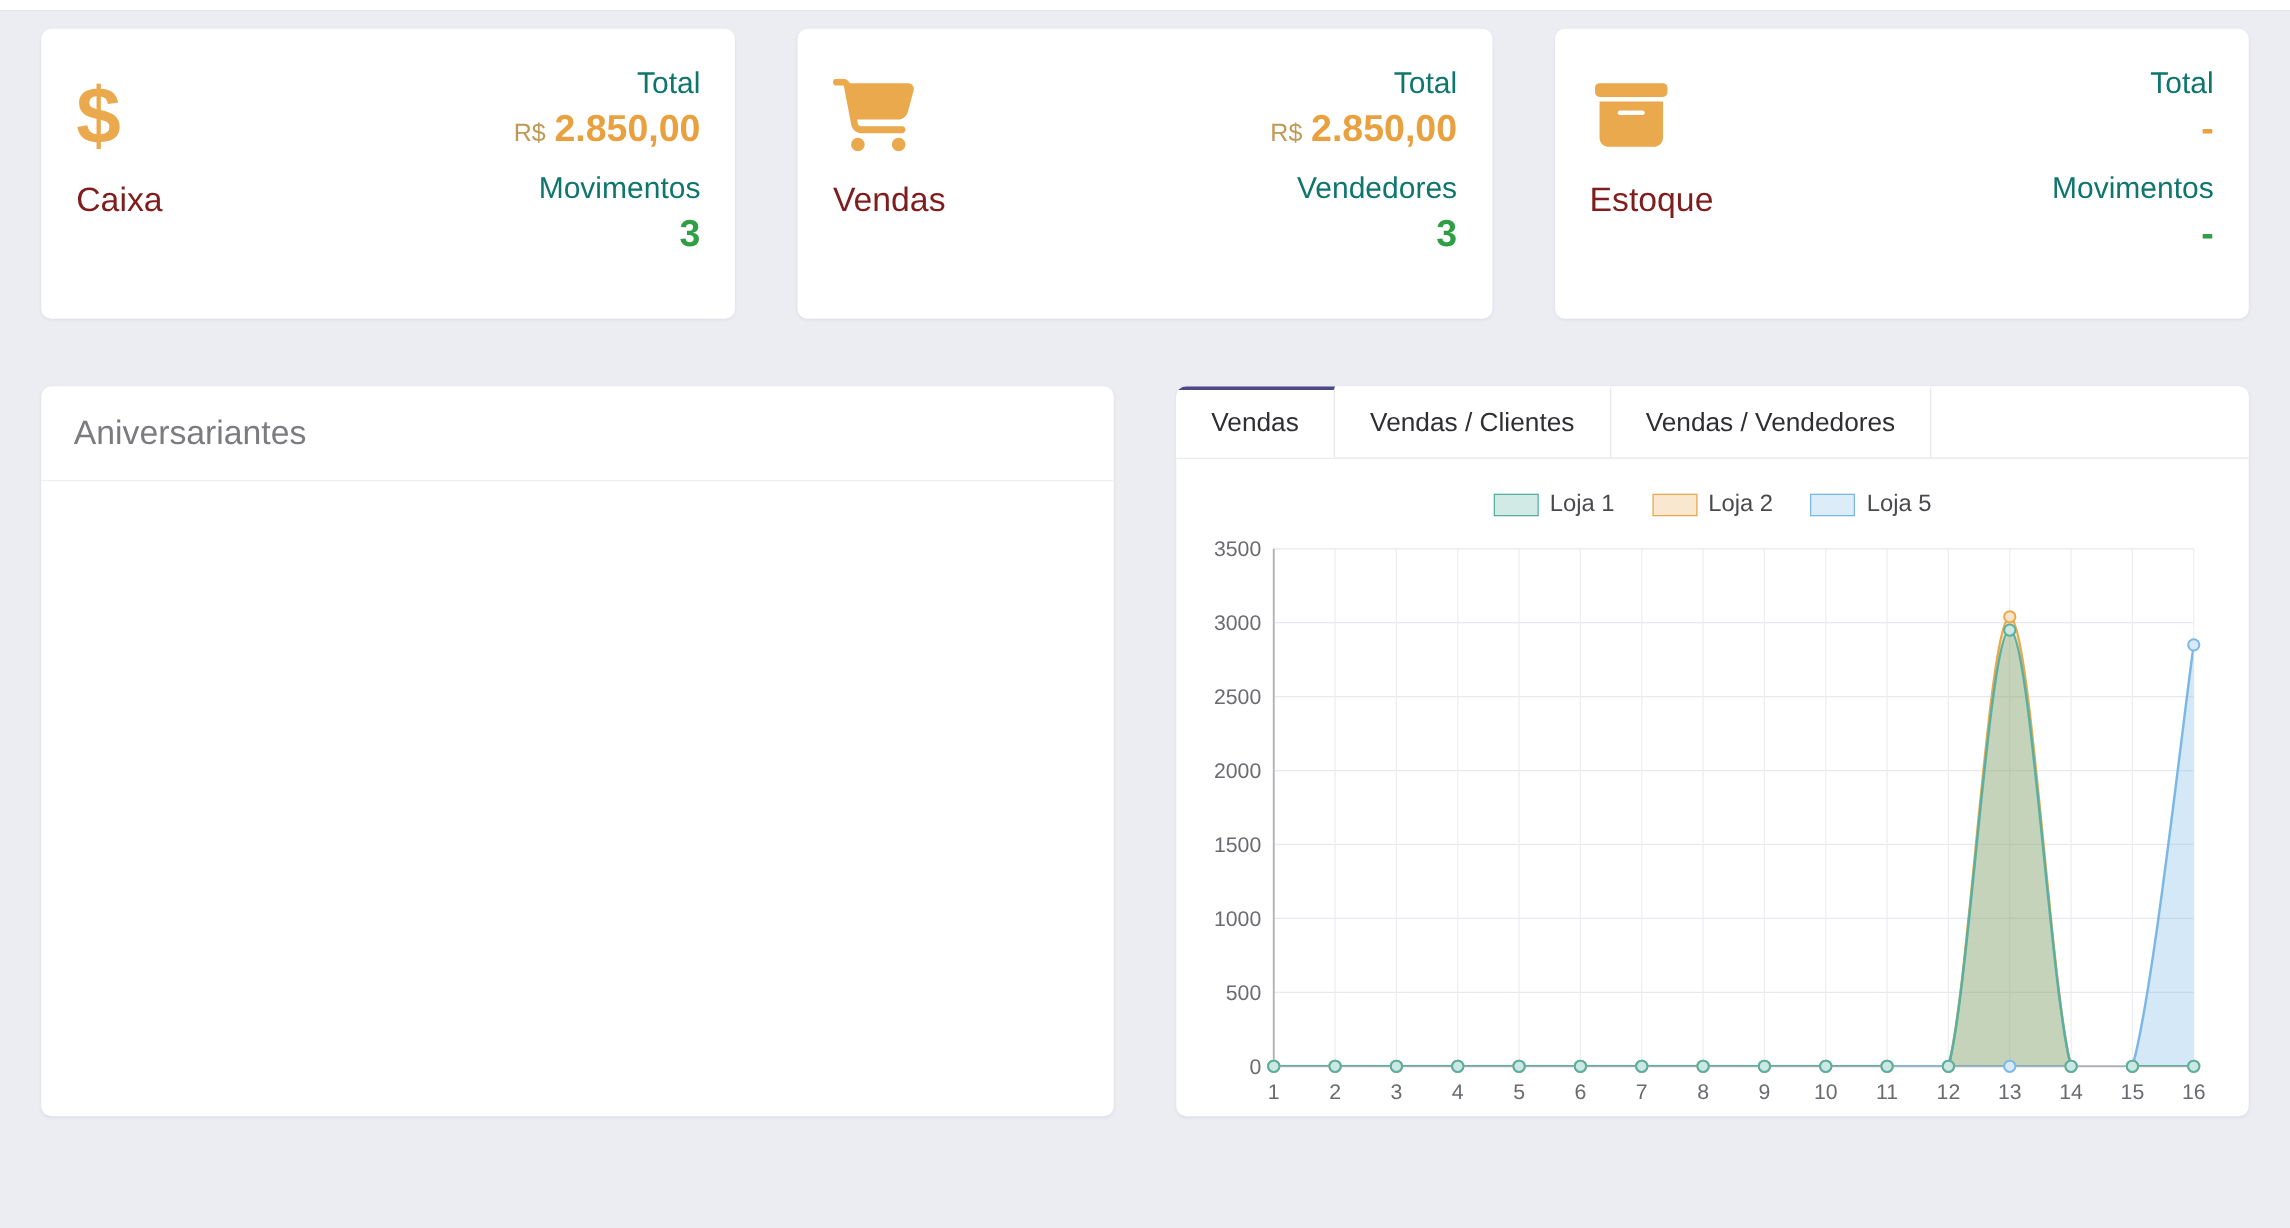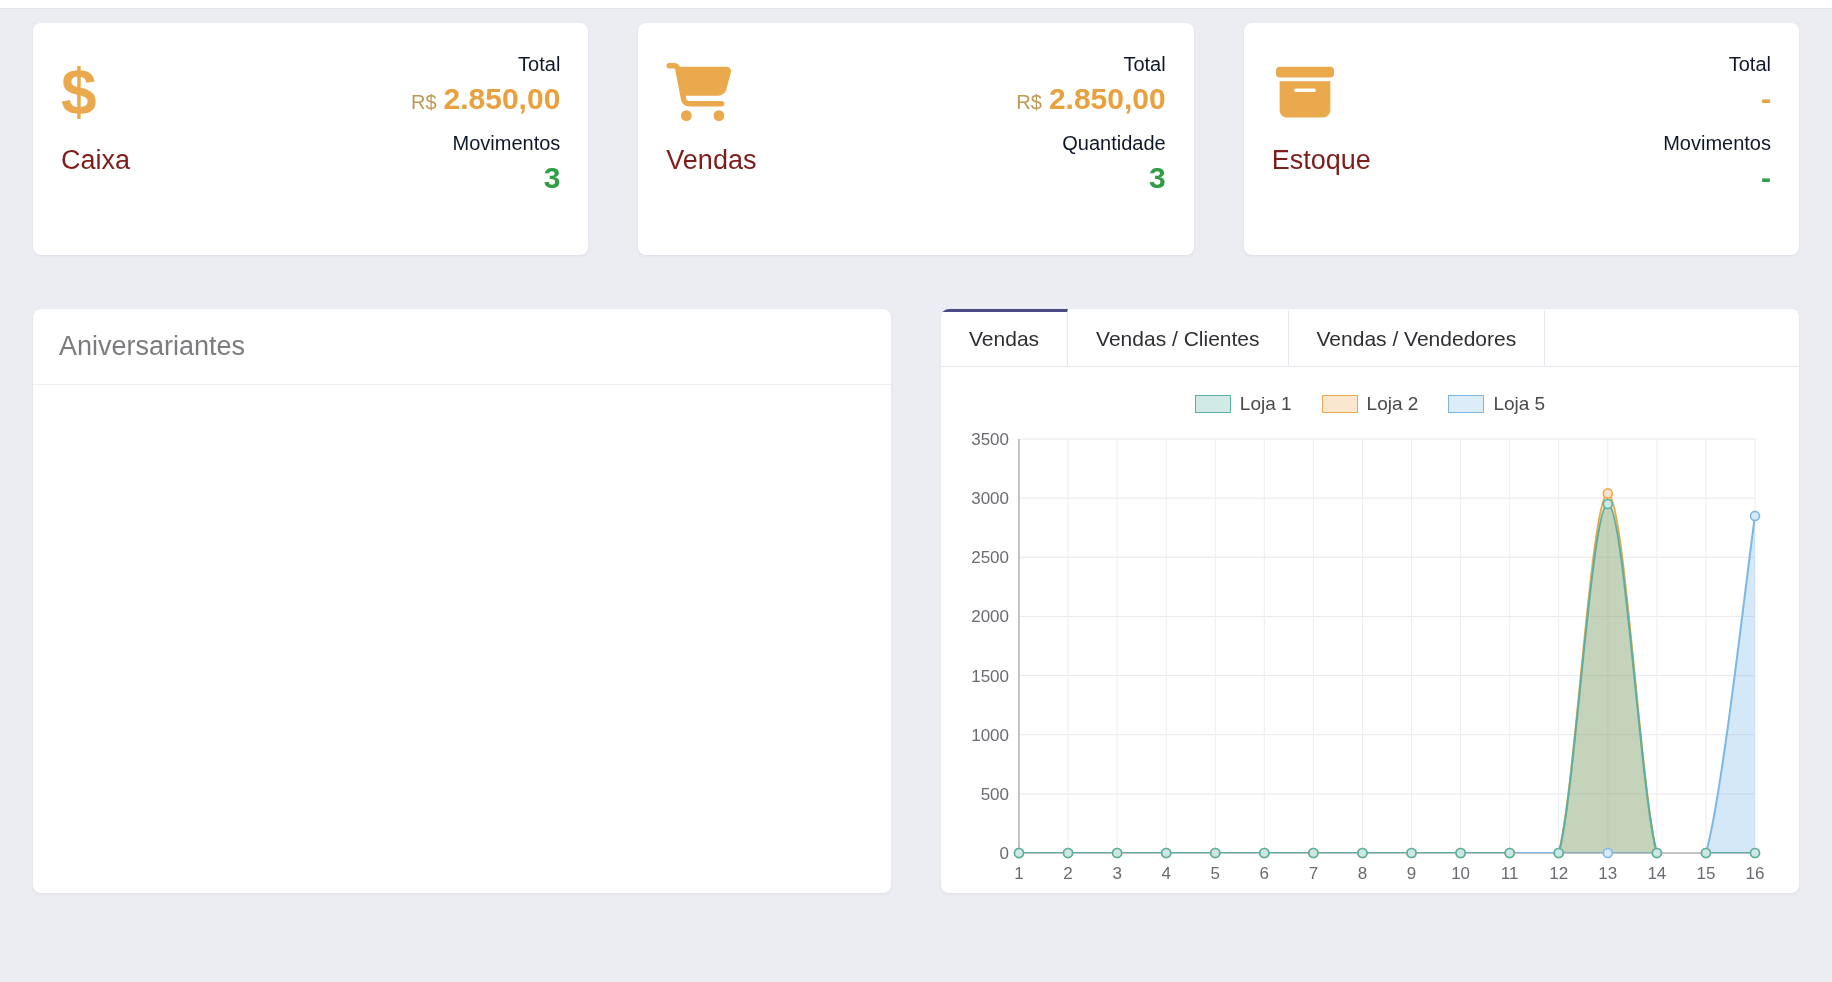--- a/index.html
+++ b/index.html
@@ -25,21 +25,21 @@
   }
   
   .stats{display:grid;grid-template-columns:1fr 1fr 1fr;gap:50px;}
   .stat-card{height:232px;padding:26px 28px;display:flex;}
   .stat-left{width:42%;display:flex;flex-direction:column;justify-content:flex-start;}
   .stat-icon{color:var(--orange);height:86px;display:flex;align-items:center;}
   .stat-icon .dollar{font-size:64px;font-weight:700;line-height:1;}
   .stat-icon svg{width:66px;height:58px;}
   .stat-title{color:#7f1d1d;font-size:27px;margin-top:10px;}
   .stat-right{flex:1;text-align:right;padding-top:4px;}
-  .m-label{color:#0f172a;font-size:20px;margin-bottom:6px;}
+  .m-label{color:#0f766e;font-size:24px;margin-bottom:6px;}
   .m-value{font-size:30px;font-weight:700;margin-bottom:16px;}
   .m-value.orange{color:var(--value-orange);}
   .m-value.green{color:var(--green);}
   .m-value .prefix{font-size:20px;font-weight:400;color:#bf9a55;margin-right:7px;}
   
   .bottom{display:grid;grid-template-columns:1fr 1fr;gap:50px;margin-top:54px;}
   .bottom .card{height:584px;overflow:hidden;}
   
   .bd-header{padding:22px 26px;color:#7c7c80;font-size:27px;border-bottom:1px solid #efeff2;}
   .bd-body{padding:26px;}
@@ -94,21 +94,21 @@
         <div class="stat-icon">
           <svg viewBox="0 0 576 512">
               <path fill="#e9a94c" d="M0 24C0 10.7 10.7 0 24 0H69.5c22 0 41.5 12.8 50.6 32h411c26.3 0 45.5 25 38.6 50.4l-41 152.3c-8.5 31.4-37 53.3-69.5 53.3H170.7l5.4 28.5c2.2 11.3 12.1 19.5 23.6 19.5H488c13.3 0 24 10.7 24 24s-10.7 24-24 24H199.7c-34.6 0-64.3-24.6-70.7-58.5L77.4 54.5c-.7-3.8-4-6.5-7.9-6.5H24C10.7 48 0 37.3 0 24zM128 464a48 48 0 1 1 96 0 48 48 0 1 1 -96 0zm336-48a48 48 0 1 1 0 96 48 48 0 1 1 0-96z"></path>
             </svg>
         </div>
         <div class="stat-title">Vendas</div>
       </div>
       <div class="stat-right">
         <div class="m-label">Total</div>
         <div class="m-value orange"><span class="prefix">R$</span><span>2.850,00</span></div>
-        <div class="m-label">Quantidade</div>
+        <div class="m-label">Vendedores</div>
         <div class="m-value green">3</div>
       </div>
     </div>
 
     <div class="card stat-card">
       <div class="stat-left">
         <div class="stat-icon">
           <svg viewBox="0 0 512 512">
               <path fill="#e9a94c" d="M32 32H480c17.7 0 32 14.3 32 32V96c0 17.7-14.3 32-32 32H32C14.3 128 0 113.7 0 96V64C0 46.3 14.3 32 32 32zm0 128H480V416c0 35.3-28.7 64-64 64H96c-35.3 0-64-28.7-64-64V160zm128 80c0 8.8 7.2 16 16 16H336c8.8 0 16-7.2 16-16s-7.2-16-16-16H176c-8.8 0-16 7.2-16 16z"></path>
             </svg>

